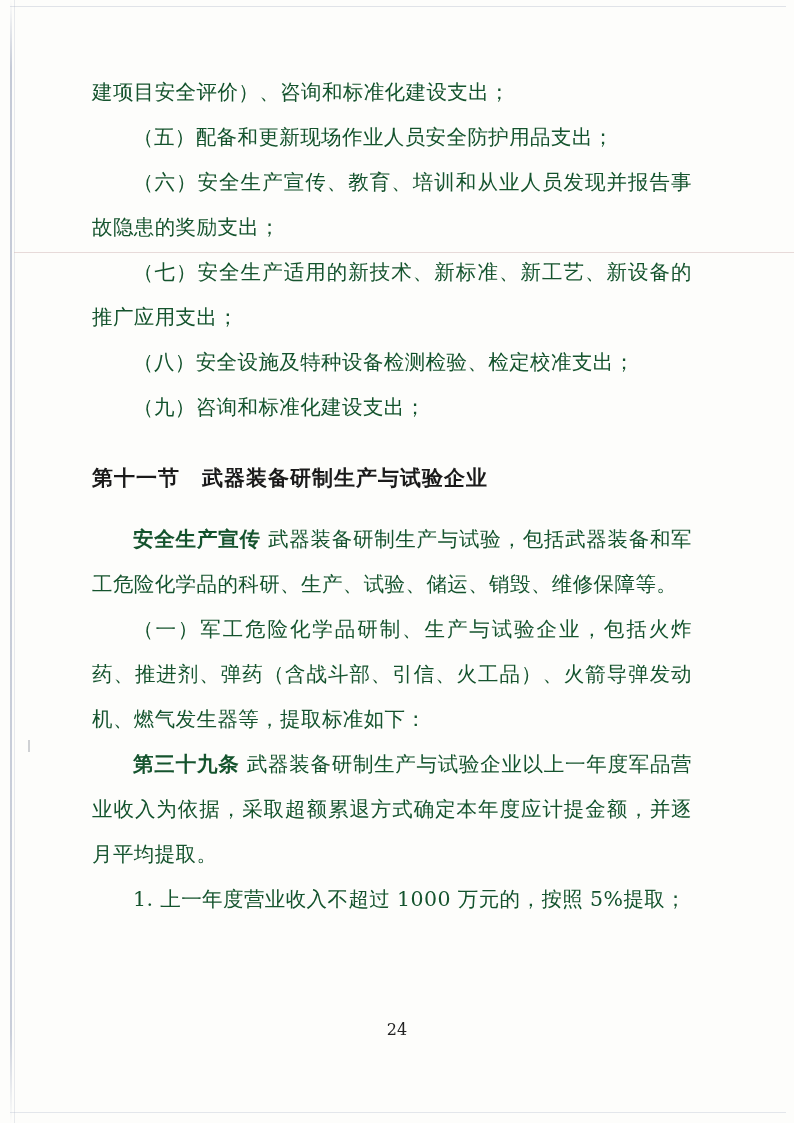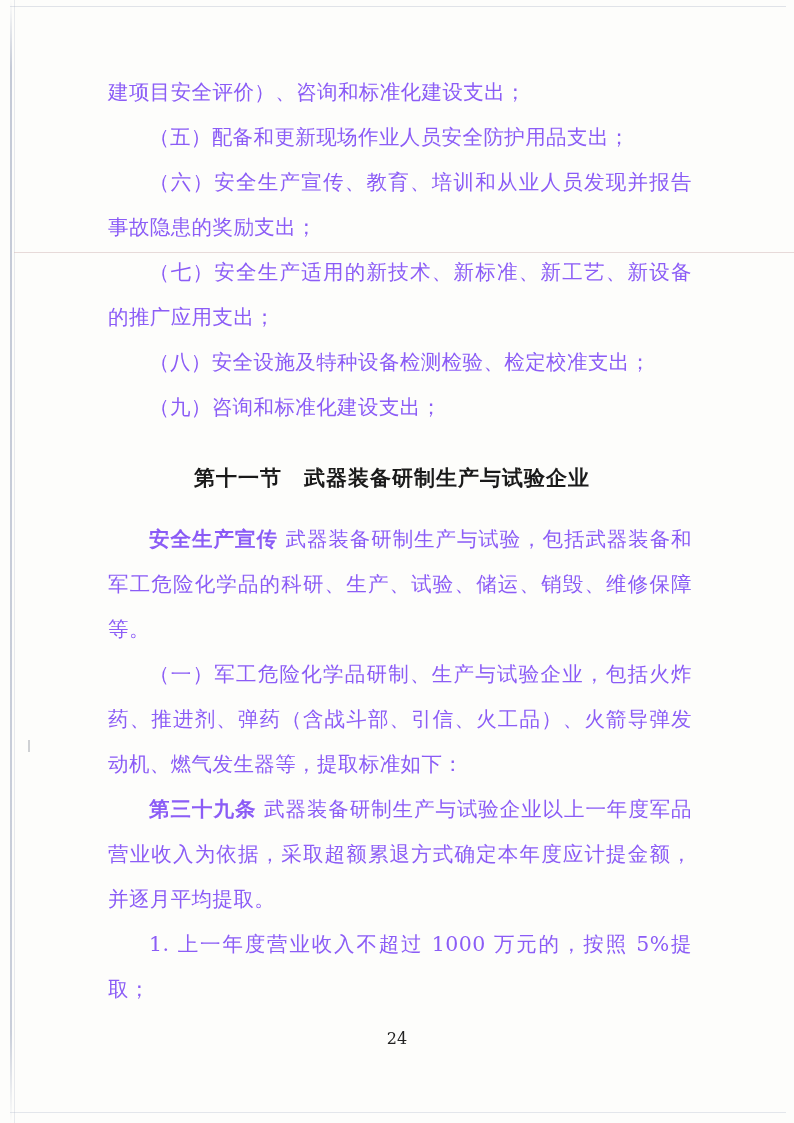--- a/index.html
+++ b/index.html
@@ -72,37 +72,37 @@
   }
 
   .content {
     position: absolute;
     left: 92px;
     top: 70px;
     width: 600px;
   }
 
   p {
-    margin: 0 0 0 16px;
+    margin: 0 0 0 0;
     font-size: 20.5px;
     line-height: 45px;
     letter-spacing: 0.4px;
     text-align: justify;
     text-justify: inter-ideograph;
-    color: #8b5cf6;
+    color: #14532d;
   }
   p.indent {
     text-indent: 2em;
   }
   p.hang {
     text-indent: 0;
   }
 
   .section-title {
-    text-align: center;
+    text-align: left;
     font-weight: bold;
     font-size: 21px;
     line-height: 45px;
     margin-top: 26px;
     margin-bottom: 16px;
     letter-spacing: 1px;
     font-family: "DejaVu Sans", "Liberation Sans", sans-serif;
   }
   .section-title .gap {
     display: inline-block;
@@ -117,21 +117,20 @@
 
   .page-number {
     position: absolute;
     left: 0;
     right: 0;
     top: 1020px;
     text-align: center;
     font-size: 16px;
     color: #222;
     font-family: "DejaVu Serif", "Liberation Serif", serif;
-    margin-top: 9px;
   }
 </style>
 </head>
 <body>
 
 <div class="page">
   <div class="edge-left"></div>
   <div class="edge-left2"></div>
   <div class="edge-top"></div>
   <div class="edge-bottom"></div>

